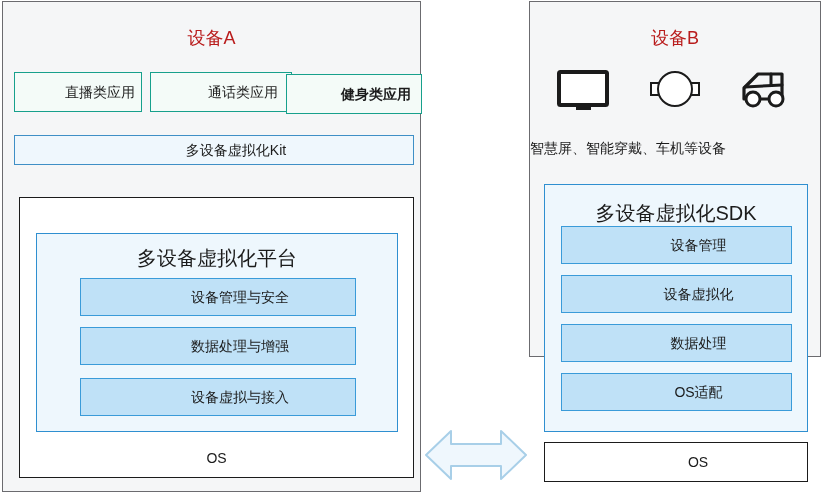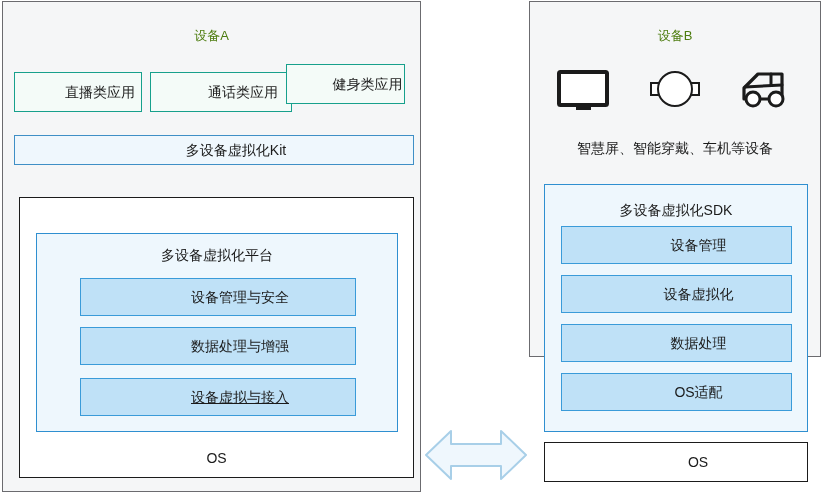--- a/index.html
+++ b/index.html
@@ -27,22 +27,22 @@
     box-sizing: border-box;
   }
   #panel-a { left: 2px;   top: 1px; width: 419px; height: 491px; }
   #panel-b { left: 529px; top: 1px; width: 292px; height: 356px; }
 
   .panel-title {
     position: absolute;
     left: 0;
     width: 100%;
     text-align: center;
-    font-size: 13px;
-    color: #4d7c0f;
+    font-size: 18px;
+    color: #b91c1c;
     line-height: 1;
   }
 
   
   .box {
     position: absolute;
     box-sizing: border-box;
     display: flex;
     align-items: center;
     justify-content: center;
@@ -77,21 +77,21 @@
   .box-os-right {
     background: #ffffff;
     border: 1px solid #1b1b1b;
   }
 
   .platform-title {
     position: absolute;
     left: 0;
     width: 100%;
     text-align: center;
-    font-size: 14px;
+    font-size: 20px;
     color: #1b1b1b;
     line-height: 1;
   }
 
   .os-label {
     position: absolute;
     left: 0;
     width: 100%;
     text-align: center;
     font-size: 14px;
@@ -105,21 +105,20 @@
     display: flex;
     align-items: flex-end;
     justify-content: space-between;
   }
   .dev-icon { display: block; }
 
   .device-caption {
     position: absolute;
     left: 0;
     width: 100%;
-    text-align: center;
     font-size: 14px;
     color: #1b1b1b;
     line-height: 1;
   }
 
   
   #link-arrow {
     position: absolute;
     left: 424px;
     top: 428px;
@@ -135,41 +134,41 @@
   <div class="panel" id="panel-a">
 
     <div class="panel-title" style="top:27px;">设备A</div>
 
     <div class="box box-app" style="left:11px; top:70px; width:128px; height:40px;">
       <span>直播类应用</span>
     </div>
     <div class="box box-app" style="left:147px; top:70px; width:142px; height:40px;">
       <span>通话类应用</span>
     </div>
-    <div class="box box-app" style="left:283px; top:62px; width:119px; height:40px;">
+    <div class="box box-app" style="left:283px; top:72px; width:136px; height:40px;font-weight:bold;">
       <span>健身类应用</span>
     </div>
 
     <div class="box box-kit" style="left:11px; top:133px; width:400px; height:30px;">
       <span>多设备虚拟化Kit</span>
     </div>
 
     <div class="box box-outline" style="left:16px; top:195px; width:395px; height:281px;">
 
       <div class="box box-platform" style="left:16px; top:35px; width:362px; height:199px;">
 
         <div class="platform-title" style="top:14px;">多设备虚拟化平台</div>
 
         <div class="box box-sub" style="left:43px; top:44px; width:276px; height:38px;">
           <span>设备管理与安全</span>
         </div>
         <div class="box box-sub" style="left:43px; top:93px; width:276px; height:38px;">
           <span>数据处理与增强</span>
         </div>
-        <div class="box box-sub" style="left:43px; top:144px; width:276px; height:38px;text-decoration:underline;">
+        <div class="box box-sub" style="left:43px; top:144px; width:276px; height:38px;">
           <span>设备虚拟与接入</span>
         </div>
       </div>
 
       <div class="os-label" style="top:253px;">OS</div>
     </div>
   </div>
 
   <div class="panel" id="panel-b">
 

